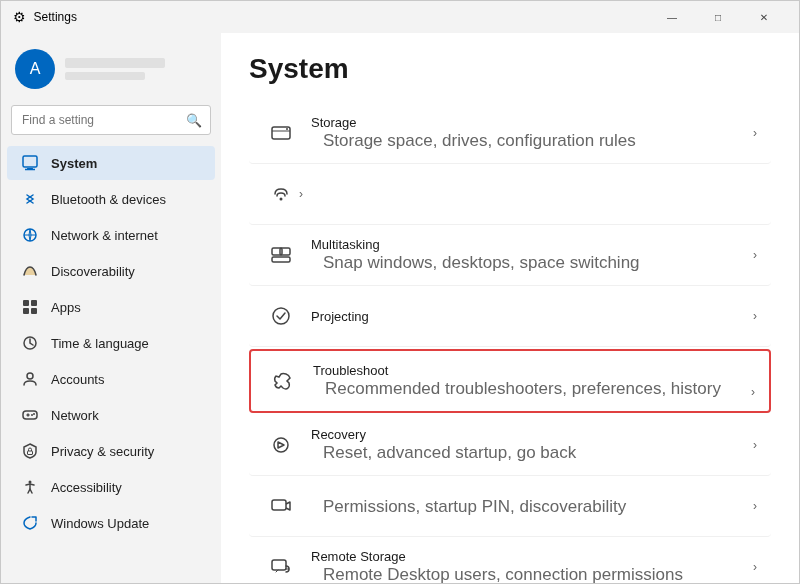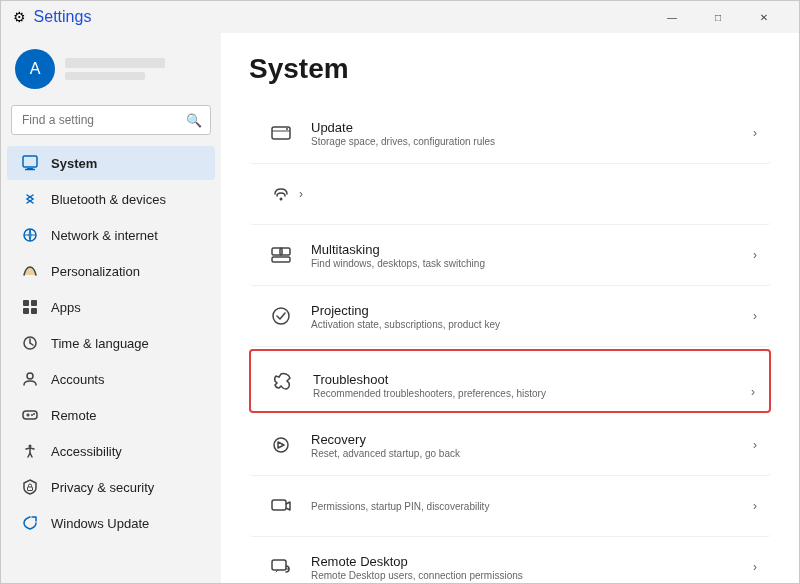--- a/index.html
+++ b/index.html
@@ -32,22 +32,22 @@
       flex-shrink: 0;
     }
 
     .title-bar-left {
       display: flex;
       align-items: center;
       gap: 8px;
     }
 
     .title-bar-title {
-      font-size: 16px;
-      color: #1d4ed8;
+      font-size: 12px;
+      color: #000000;
     }
 
     .title-bar-controls {
       display: flex;
       gap: 0;
     }
 
     .title-bar-btn {
       width: 46px;
       height: 32px;
@@ -230,23 +230,24 @@
       margin-left: 12px;
     }
 
     .settings-item-title {
       font-size: 13px;
       color: #1a1a1a;
       font-weight: 500;
     }
 
     .settings-item-desc {
-      font-size: 10px;
+      font-size: 17px;
       color: #666;
       margin-top: 1px;
+      margin-left: 12px;
     }
 
     .settings-item-chevron {
       color: #666;
       font-size: 12px;
     }
 
     
     .main-panel::-webkit-scrollbar { width: 6px; }
     .main-panel::-webkit-scrollbar-track { background: transparent; }
@@ -320,21 +321,21 @@
         </div>
         <span>Network &amp; internet</span>
       </div>
 
       <div class="nav-item">
         <div class="nav-icon">
           <svg width="16" height="16" viewBox="0 0 16 16" fill="none">
             <path d="M2 12 Q4 4 8 4 Q12 4 14 12" stroke="#444" stroke-width="1.5" fill="#e8d0a0" stroke-linecap="round"></path>
           </svg>
         </div>
-        <span>Personalization</span>
+        <span>Discoverability</span>
       </div>
 
       <div class="nav-item">
         <div class="nav-icon">
           <svg width="16" height="16" viewBox="0 0 16 16" fill="none">
             <rect x="1" y="1" width="6" height="6" rx="1" fill="#444"></rect>
             <rect x="9" y="1" width="6" height="6" rx="1" fill="#444"></rect>
             <rect x="1" y="9" width="6" height="6" rx="1" fill="#444"></rect>
             <rect x="9" y="9" width="6" height="6" rx="1" fill="#444"></rect>
           </svg>
@@ -365,49 +366,49 @@
       <div class="nav-item">
         <div class="nav-icon">
           <svg width="16" height="16" viewBox="0 0 16 16" fill="none">
             <rect x="1" y="4" width="14" height="8" rx="3" stroke="#444" stroke-width="1.5" fill="none"></rect>
             <line x1="5" y1="8" x2="7" y2="8" stroke="#444" stroke-width="1.5" stroke-linecap="round"></line>
             <line x1="6" y1="7" x2="6" y2="9" stroke="#444" stroke-width="1.5" stroke-linecap="round"></line>
             <circle cx="10" cy="8" r="1" fill="#444"></circle>
             <circle cx="12" cy="7" r="1" fill="#444"></circle>
           </svg>
         </div>
-        <span>Remote</span>
+        <span>Network</span>
+      </div>
+
+      <div class="nav-item">
+        <div class="nav-icon">
+          <svg width="16" height="16" viewBox="0 0 16 16" fill="none">
+            <path d="M8 1 L14 4 L14 9 Q14 13 8 15 Q2 13 2 9 L2 4 Z" stroke="#444" stroke-width="1.5" fill="none"></path>
+            <rect x="5.5" y="8" width="5" height="3.5" rx="0.5" stroke="#444" stroke-width="1" fill="none"></rect>
+            <path d="M6.5 8 L6.5 6.5 Q6.5 5 8 5 Q9.5 5 9.5 6.5 L9.5 8" stroke="#444" stroke-width="1" fill="none"></path>
+          </svg>
+        </div>
+        <span>Privacy &amp; security</span>
       </div>
 
       <div class="nav-item">
         <div class="nav-icon">
           <svg width="16" height="16" viewBox="0 0 16 16" fill="none">
             <circle cx="8" cy="3" r="1.5" fill="#444"></circle>
             <path d="M4 6 L8 5 L12 6" stroke="#444" stroke-width="1.5" stroke-linecap="round"></path>
             <path d="M8 5 L8 10 L6 14" stroke="#444" stroke-width="1.5" stroke-linecap="round"></path>
             <path d="M8 10 L10 14" stroke="#444" stroke-width="1.5" stroke-linecap="round"></path>
           </svg>
         </div>
         <span>Accessibility</span>
       </div>
 
       <div class="nav-item">
         <div class="nav-icon">
           <svg width="16" height="16" viewBox="0 0 16 16" fill="none">
-            <path d="M8 1 L14 4 L14 9 Q14 13 8 15 Q2 13 2 9 L2 4 Z" stroke="#444" stroke-width="1.5" fill="none"></path>
-            <rect x="5.5" y="8" width="5" height="3.5" rx="0.5" stroke="#444" stroke-width="1" fill="none"></rect>
-            <path d="M6.5 8 L6.5 6.5 Q6.5 5 8 5 Q9.5 5 9.5 6.5 L9.5 8" stroke="#444" stroke-width="1" fill="none"></path>
-          </svg>
-        </div>
-        <span>Privacy &amp; security</span>
-      </div>
-
-      <div class="nav-item">
-        <div class="nav-icon">
-          <svg width="16" height="16" viewBox="0 0 16 16" fill="none">
             <path d="M14 8 Q14 12 8 14 Q2 12 2 8 Q2 4 8 2" stroke="#0067c0" stroke-width="1.5" fill="none" stroke-linecap="round"></path>
             <path d="M10 2 L14 2 L14 6" stroke="#0067c0" stroke-width="1.5" fill="none" stroke-linecap="round" stroke-linejoin="round"></path>
           </svg>
         </div>
         <span>Windows Update</span>
       </div>
 
     </div>
 
     <div class="main-panel">
@@ -417,21 +418,21 @@
 
         <div class="settings-item">
           <div class="settings-item-icon">
             <svg width="22" height="22" viewBox="0 0 22 22" fill="none">
               <rect x="2" y="5" width="18" height="12" rx="2" stroke="#444" stroke-width="1.5" fill="none"></rect>
               <line x1="2" y1="9" x2="20" y2="9" stroke="#444" stroke-width="1"></line>
               <circle cx="17" cy="7" r="1" fill="#444"></circle>
             </svg>
           </div>
           <div class="settings-item-text">
-            <div class="settings-item-title">Update</div>
+            <div class="settings-item-title">Storage</div>
             <div class="settings-item-desc">Storage space, drives, configuration rules</div>
           </div>
           <span class="settings-item-chevron">›</span>
         </div>
 
         <div class="settings-item">
           <div class="settings-item-icon">
             <svg width="22" height="22" viewBox="0 0 22 22" fill="none">
               <path d="M5 11 Q5 6 11 6 Q17 6 17 11" stroke="#444" stroke-width="1.5" fill="none" stroke-linecap="round"></path>
               <path d="M7 13 Q7 10 11 10 Q15 10 15 13" stroke="#444" stroke-width="1.5" fill="none" stroke-linecap="round"></path>
@@ -444,35 +445,34 @@
         <div class="settings-item">
           <div class="settings-item-icon">
             <svg width="22" height="22" viewBox="0 0 22 22" fill="none">
               <rect x="2" y="4" width="10" height="7" rx="1.5" stroke="#444" stroke-width="1.5" fill="none"></rect>
               <rect x="10" y="4" width="10" height="7" rx="1.5" stroke="#444" stroke-width="1.5" fill="none"></rect>
               <rect x="2" y="13" width="18" height="5" rx="1.5" stroke="#444" stroke-width="1.5" fill="none"></rect>
             </svg>
           </div>
           <div class="settings-item-text">
             <div class="settings-item-title">Multitasking</div>
-            <div class="settings-item-desc">Find windows, desktops, task switching</div>
+            <div class="settings-item-desc">Snap windows, desktops, space switching</div>
           </div>
           <span class="settings-item-chevron">›</span>
         </div>
 
         <div class="settings-item">
           <div class="settings-item-icon">
             <svg width="22" height="22" viewBox="0 0 22 22" fill="none">
               <circle cx="11" cy="11" r="8" stroke="#444" stroke-width="1.5" fill="none"></circle>
               <path d="M7 11 L10 14 L15 8" stroke="#444" stroke-width="1.5" stroke-linecap="round" stroke-linejoin="round"></path>
             </svg>
           </div>
           <div class="settings-item-text">
             <div class="settings-item-title">Projecting</div>
-            <div class="settings-item-desc">Activation state, subscriptions, product key</div>
           </div>
           <span class="settings-item-chevron">›</span>
         </div>
 
         <div class="settings-item highlighted">
           <div class="settings-item-icon">
             <svg width="22" height="22" viewBox="0 0 22 22" fill="none">
               <path d="M14 4 Q17 5 18 8 L15 11 L17 13 Q18 16 16 18 Q14 20 11 18 L9 16 L7 18 Q4 18 3 15 L5 13 L3 11 Q2 8 4 6 L7 7 L9 4 Q11 3 14 4Z" stroke="#444" stroke-width="1.5" fill="none"></path>
             </svg>
           </div>
@@ -513,21 +513,21 @@
         <div class="settings-item">
           <div class="settings-item-icon">
             <svg width="22" height="22" viewBox="0 0 22 22" fill="none">
               <rect x="2" y="4" width="14" height="10" rx="2" stroke="#444" stroke-width="1.5" fill="none"></rect>
               <path d="M6 16 L8 14" stroke="#444" stroke-width="1" stroke-linecap="round"></path>
               <path d="M16 10 Q19 10 19 13 Q19 16 16 16" stroke="#444" stroke-width="1.5" fill="none" stroke-linecap="round"></path>
               <path d="M16 13 L19 13" stroke="#444" stroke-width="1" stroke-linecap="round"></path>
             </svg>
           </div>
           <div class="settings-item-text">
-            <div class="settings-item-title">Remote Desktop</div>
+            <div class="settings-item-title">Remote Storage</div>
             <div class="settings-item-desc">Remote Desktop users, connection permissions</div>
           </div>
           <span class="settings-item-chevron">›</span>
         </div>
 
       </div>
     </div>
 
   </div>
 </div>

